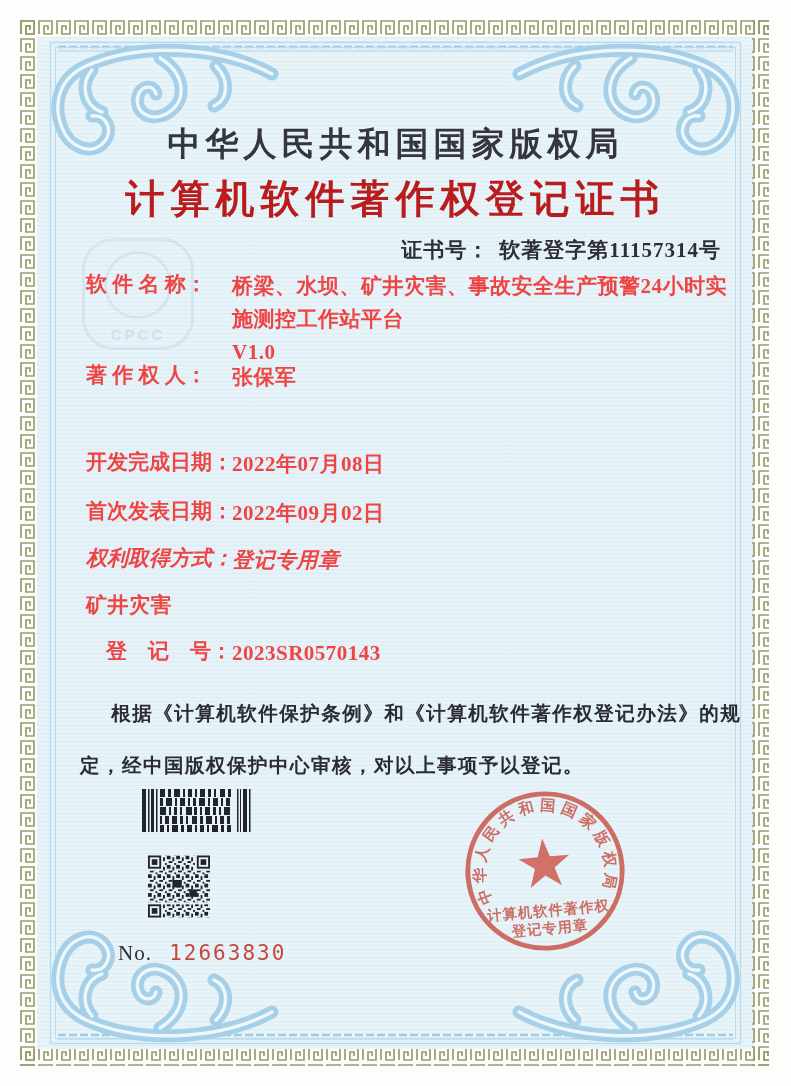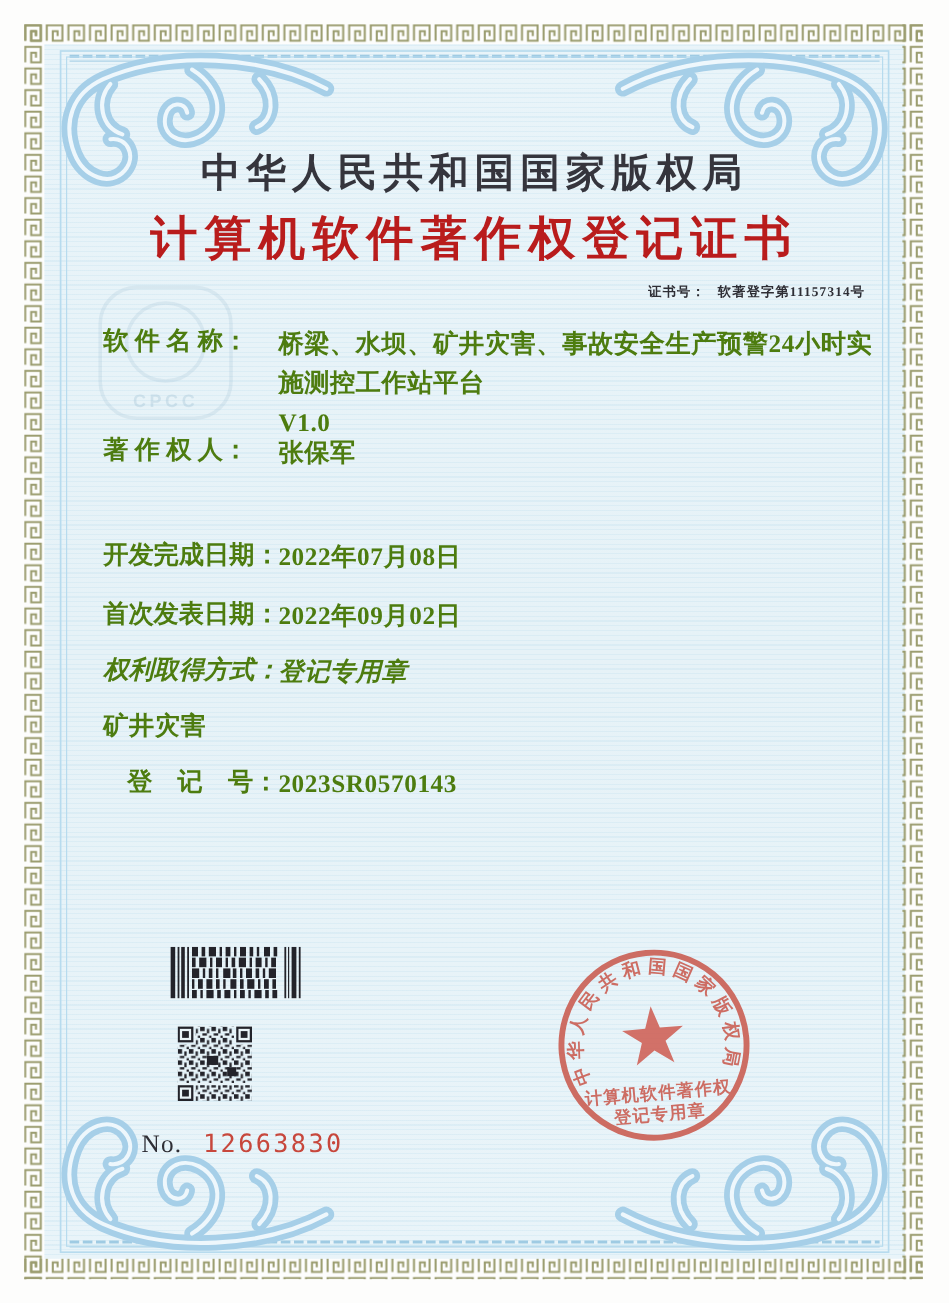--- a/index.html
+++ b/index.html
@@ -20,25 +20,25 @@
   .authority{
     position:absolute;left:0;top:122px;width:100%;text-align:center;
     font-size:33px;font-weight:bold;letter-spacing:5px;color:#35353d;
   }
   .cert-title{
     position:absolute;left:0;top:172px;width:100%;text-align:center;
     font-size:39px;font-weight:bold;letter-spacing:6px;color:#b91c1c;
   }
   .certno{
     position:absolute;top:236px;right:70px;
-    font-size:11px;font-weight:bold;letter-spacing:1px;color:#2e2e35;
+    font-size:21px;font-weight:bold;letter-spacing:1px;color:#2e2e35;
   }
   .certno .lbl{margin-right:10px;}
   .fields{position:absolute;left:86px;top:0;width:660px;}
-  .frow{position:absolute;display:flex;align-items:flex-start;font-weight:bold;font-size:21px;color:#4d7c0f;}
+  .frow{position:absolute;display:flex;align-items:flex-start;font-weight:bold;font-size:21px;color:#ef4444;}
   .flab{flex:0 0 146px;min-width:146px;letter-spacing:0px;white-space:pre;}
   .fv{white-space:pre-line;line-height:33px;letter-spacing:0.5px;}
   .r0{top:270px;} .r1{top:361px;} .r2{top:448px;} .r3{top:497px;}
   .r4{top:544px;font-style:italic;} .r5{top:589px;} .r6{top:637px;text-align:right;}
   .statement{
     position:absolute;left:80px;top:688px;width:664px;
     font-size:19.5px;font-weight:bold;line-height:52px;letter-spacing:1.5px;
     text-indent:1.6em;color:#2b2b32;
   }
   .barcode{position:absolute;left:142px;top:789px;}
@@ -155,20 +155,21 @@
     </div>
     <div class="frow r5">
       <span class="fv">矿井灾害</span>
     </div>
     <div class="frow r6">
       <span class="flab">登　记　号：</span>
       <span class="fv">2023SR0570143</span>
     </div>
   </div>
 
+  <div class="statement">根据《计算机软件保护条例》和《计算机软件著作权登记办法》的规定，经中国版权保护中心审核，对以上事项予以登记。</div>
 
   <svg class="barcode" width="111" height="43" viewBox="0 0 111 43">
     <g fill="#23232a">
       <rect x="0" y="0" width="4" height="43"></rect>
         <rect x="6" y="0" width="1.5" height="43"></rect>
       <rect x="9" y="0" width="3" height="43"></rect>
         <rect x="14" y="0" width="1.5" height="43"></rect>
       <rect x="95" y="0" width="1.5" height="43"></rect>
         <rect x="98" y="0" width="1" height="43"></rect>
       <rect x="101" y="0" width="4" height="43"></rect>

